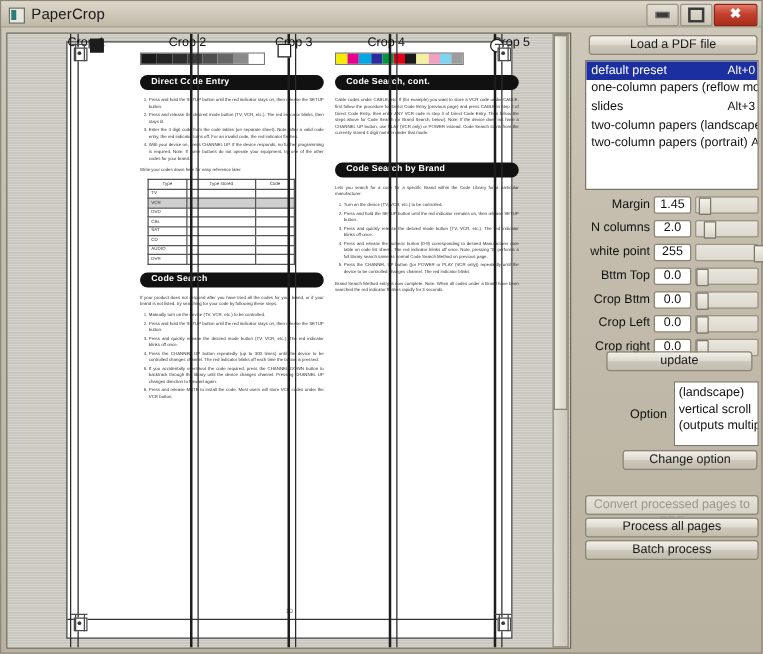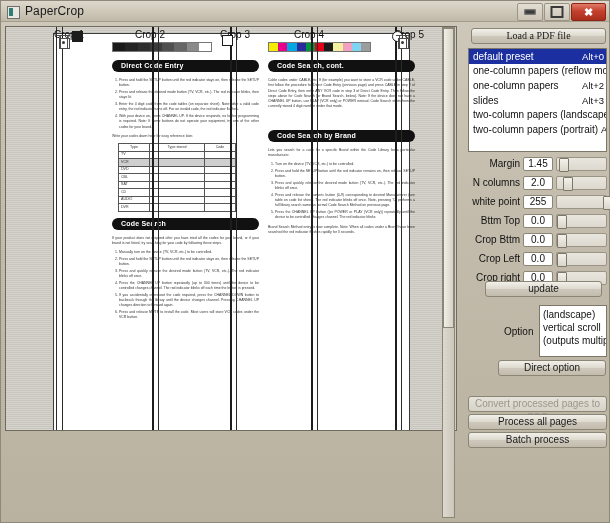--- a/index.html
+++ b/index.html
@@ -43,21 +43,21 @@
     border-color:#8d2414;
   }
   .tb-btn i{position:absolute;left:50%;top:50%;transform:translate(-50%,-50%);
     font-style:normal;font-size:10px;color:#2d2d2d;line-height:1;}
   .tb-btn.close i{color:#fff;font-size:11px;font-weight:bold;}
   .min-glyph{display:block;width:9px;height:3px;background:#3a3a3a;border:1px solid #6a6a6a;}
   .max-glyph{display:block;width:9px;height:8px;border:2px solid #3a3a3a;}
 
   
   .preview{
-    position:absolute;left:4px;top:25px;width:452px;height:405px;
+    position:absolute;left:4px;top:25px;width:452px;height:493px;
     background:#c9c4b7;border:1px solid #6e6a5e;box-sizing:border-box;
     overflow:hidden;
   }
   .canvas{
     position:absolute;left:0;top:0;width:450px;height:491px;
     background:repeating-linear-gradient(180deg,#d6d3cc 0px,#d6d3cc 1px,#c9c6bf 1px,#c9c6bf 2px);
   }
   
   .sheet{
     position:absolute;left:47px;top:6px;width:357px;height:478px;
@@ -114,21 +114,21 @@
   }
   .btn{
     width:100%;height:16px;box-sizing:border-box;
     background:linear-gradient(180deg,#f2f0ea 0%,#ddd9ce 48%,#cdc8bb 52%,#c2bcad 100%);
     border:1px solid #8b8576;border-radius:3px;
     font-size:10px;color:#191919;text-align:center;line-height:14px;
     font-family:"Liberation Sans",sans-serif;
     cursor:default;
   }
   .btn.disabled{color:#9b968b;background:linear-gradient(180deg,#e6e3db 0%,#d6d2c7 100%);}
-  .loadbtn{position:absolute;left:8px;top:2px;width:135px;font-family:Liberation Serif, serif;}
+  .loadbtn{position:absolute;left:8px;top:2px;width:135px;}
   .presets{
     position:absolute;left:5px;top:22px;width:139px;height:104px;
     background:#fff;border:1px solid #7d7768;box-sizing:border-box;overflow:hidden;
   }
   .prow{
     height:14.6px;display:flex;align-items:center;justify-content:space-between;
     font-size:10px;color:#111;padding:0 2px 0 4px;box-sizing:border-box;white-space:nowrap;
   }
   .prow.sel{background:#1b2fa0;color:#fff;}
   .prow .acc{font-size:9.5px;padding-left:3px;}
@@ -377,24 +377,20 @@
     <div class="presets">
       <div class="prow sel">
         <span>default preset</span>
         <span class="acc">Alt+0</span>
       </div>
       <div class="prow">
         <span>one-column papers (reflow mode)</span>
 
       </div>
       <div class="prow">
-        <span>one-column papers</span>
-        <span class="acc">Alt+2</span>
-      </div>
-      <div class="prow">
         <span>slides</span>
         <span class="acc">Alt+3</span>
       </div>
       <div class="prow">
         <span>two-column papers (landscape)</span>
 
       </div>
       <div class="prow">
         <span>two-column papers (portrait)</span>
         <span class="acc">Alt+5</span>
@@ -457,18 +453,18 @@
 
     <div class="optwrap">
       <span class="optlabel">Option</span>
       <div class="optbox">
         <div>(landscape)</div>
         <div>vertical scroll</div>
         <div>(outputs multiple image</div>
       </div>
     </div>
 
-    <div class="btn changebtn">Direct option</div>
+    <div class="btn changebtn">Change option</div>
     <div class="btn pbtn2 disabled">Convert processed pages to PDF</div>
     <div class="btn pbtn4">Batch process</div>
     <div class="btn pbtn3">Process all pages</div>
   </div>
 </div>
 
 </body></html>

